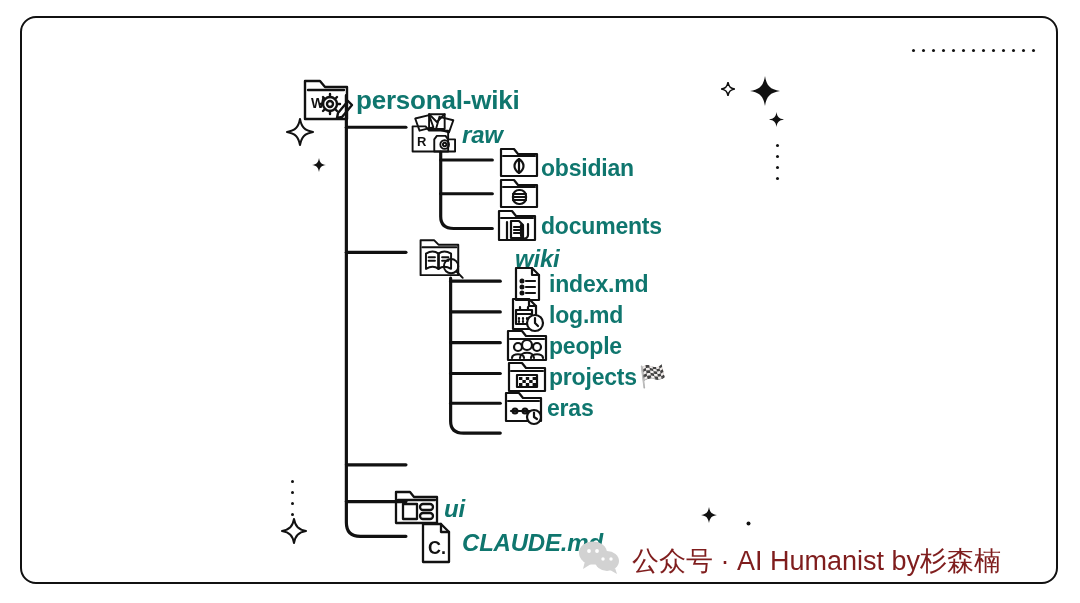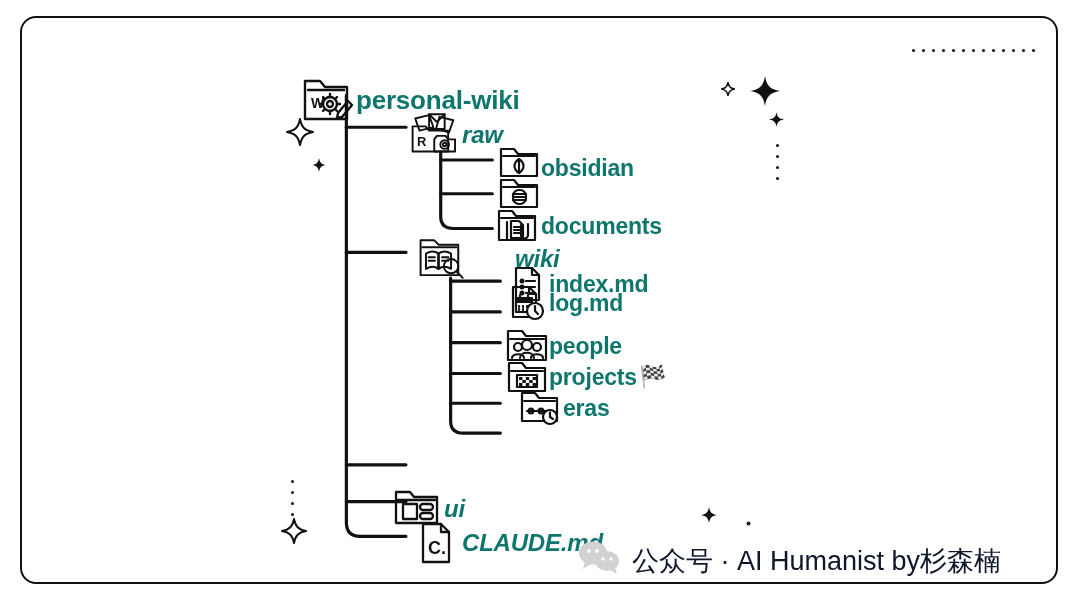--- a/index.html
+++ b/index.html
@@ -106,21 +106,21 @@
   }
 
   
   #watermark {
     position: absolute;
     left: 556px;
     top: 522px;
     display: flex;
     align-items: center;
     gap: 12px;
-    color: #0f172a;
+    color: #7f1d1d;
     font-size: 27px;
     white-space: nowrap;
     font-family: "Liberation Sans", sans-serif;
   }
   #watermark .wm-icon { flex: 0 0 auto; display:block; }
 </style>
 </head>
 <body>
 
 <div id="canvas">
@@ -257,21 +257,21 @@
           <circle cx="13" cy="16" r="1.4" fill="#111"></circle>
           <circle cx="13" cy="22" r="1.4" fill="#111"></circle>
           <circle cx="13" cy="28" r="1.4" fill="#111"></circle>
           <path d="M17 16 L26 16 M17 22 L26 22 M17 28 L26 28"></path>
         </g>
       </svg>
     </span>
     <span class="node-label">index.md</span>
   </div>
 
-  <div class="node d2" style="left:483px; top:265px;">
+  <div class="node d2" style="left:483px; top:277px;">
     <span class="node-icon">
       <svg width="40" height="38" viewBox="0 0 40 38">
         <g fill="none" stroke="#111" stroke-width="2.2" stroke-linejoin="round" stroke-linecap="round">
           <path d="M6 3 L22 3 L29 10 L29 33 L6 33 Z"></path>
           <path d="M22 3 L22 10 L29 10"></path>
           <rect x="9" y="14" width="16" height="14"></rect>
           <path d="M9 18 L25 18 M13 14 L13 11 M21 14 L21 11"></path>
           <path d="M12 22 L12 23 M16 22 L16 23 M20 22 L20 23 M12 25 L12 26 M16 25 L16 26"></path>
           <circle cx="28" cy="27" r="8" fill="#fff"></circle>
           <path d="M28 22 L28 27 L31 30"></path>
@@ -316,21 +316,21 @@
             <rect x="19.8" y="24" width="3.4" height="3"></rect>
             <rect x="26.6" y="24" width="3.4" height="3"></rect>
           </g>
         </g>
       </svg>
     </span>
     <span class="node-label">projects</span>
     <span class="flag-emoji">🏁</span>
   </div>
 
-  <div class="node d2" style="left:497px; top:370px;">
+  <div class="node d2" style="left:481px; top:370px;">
     <span class="node-icon">
       <svg width="44" height="38" viewBox="0 0 44 38">
         <g fill="none" stroke="#111" stroke-width="2.2" stroke-linejoin="round" stroke-linecap="round">
           <path d="M3 9 L3 32 L38 32 L38 9 L20 9 L16 4 L3 4 Z"></path>
           <path d="M5 12 L36 12"></path>
           <path d="M8 22 L32 22"></path>
           <circle cx="12" cy="22" r="2.4"></circle>
           <circle cx="22" cy="22" r="2.4"></circle>
           <circle cx="31" cy="28" r="7" fill="#fff"></circle>
           <path d="M31 23.5 L31 28 L34 30"></path>

